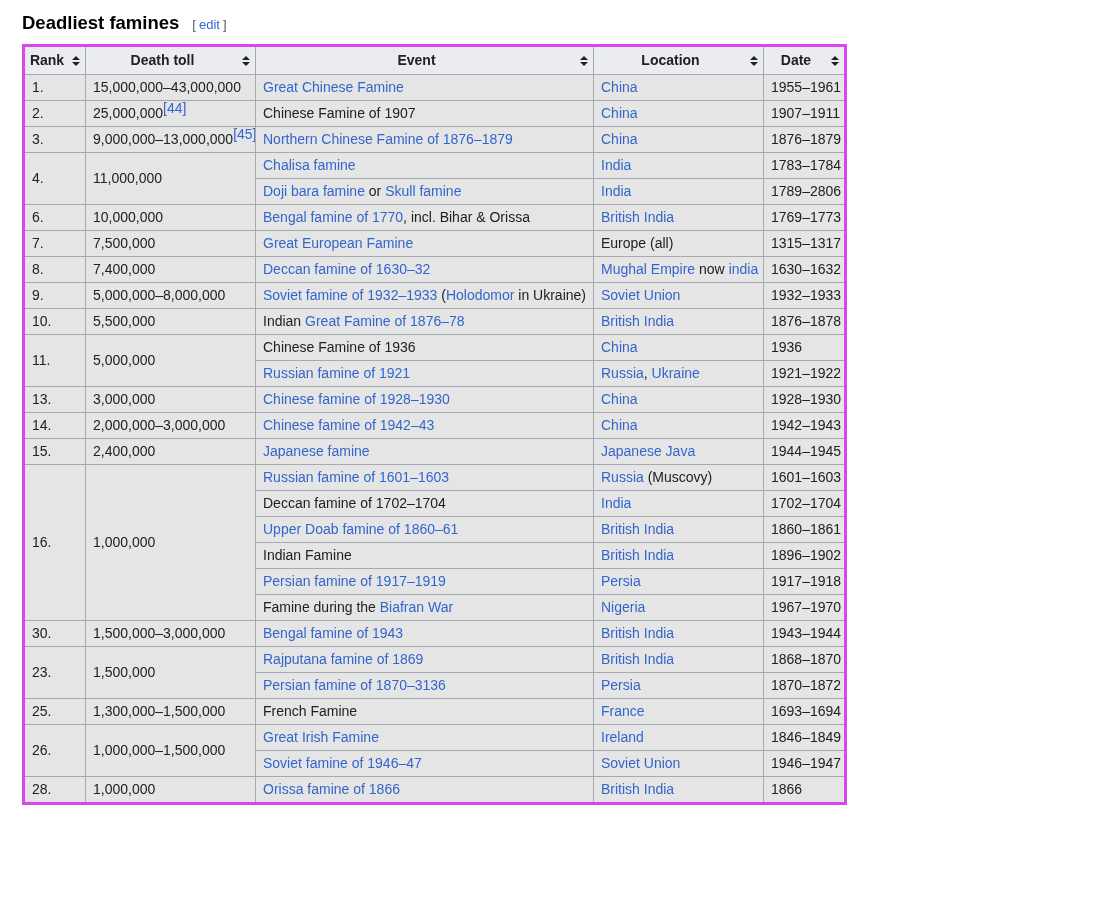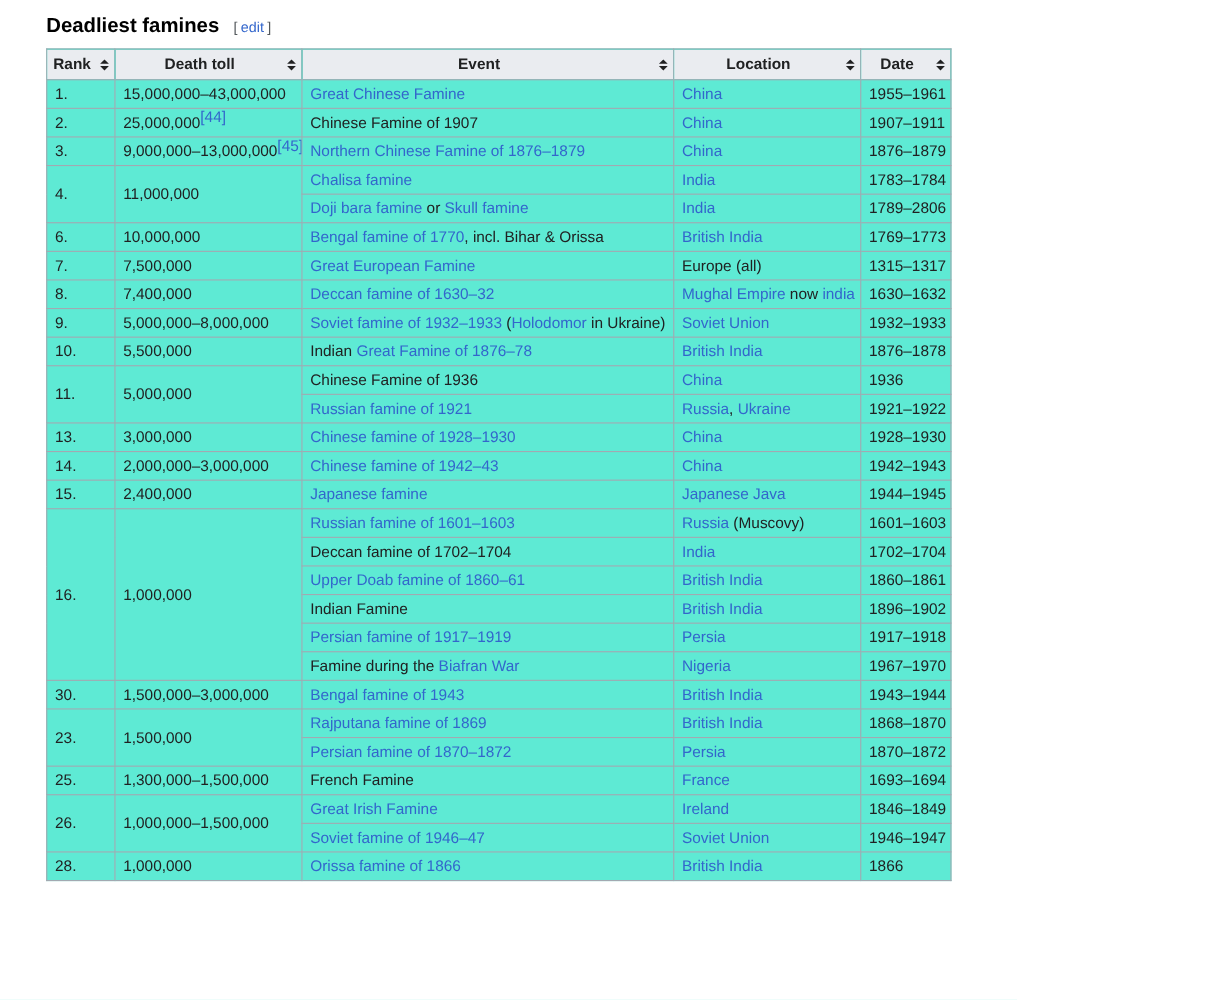--- a/index.html
+++ b/index.html
@@ -2,39 +2,39 @@
 <html><head>
 <meta charset="utf-8">
 <style>
   * { box-sizing: border-box; }
   html,body { margin:0; padding:0; }
   body {
     width:1114px; height:909px; background:#ffffff;
     font-family:"Liberation Sans","DejaVu Sans",sans-serif;
     font-size:14px; color:#202122; overflow:hidden;
   }
-  .page { padding:10px 0 0 22px;margin-left:20px; }
+  .page { padding:10px 0 0 22px; }
 
   
   .heading-row { margin:2px 0 10px 0; }
   .h-title { font-size:18.5px; font-weight:bold; color:#000; }
   .editsection { font-size:13px; margin-left:13px; }
   .editsection .bracket { color:#54595d; }
   .editsection a { margin:0 3px; }
 
   a { color:#3366cc; text-decoration:none; cursor:pointer; }
 
   
   .main-articles { font-style:italic; margin:0 0 11px 24px; color:#202122; }
   .note { font-style:italic; margin:0 0 14px 0; color:#202122; }
 
   
   table.wikitable {
     border-collapse:collapse; table-layout:fixed; width:822px;
-    background:#5eead4; border:1px solid #d946ef;
+    background:#e5e5e5; border:3px solid #d946ef;
   }
   col.c0{width:62px} col.c1{width:170px} col.c2{width:338px} col.c3{width:170px} col.c4{width:82px}
   th,td { border:1px solid #a2a9b1; line-height:17px; overflow:hidden; white-space:nowrap; }
   td { padding:4px 7px; vertical-align:middle; text-align:left; }
   th {
     background:#eaecf0; font-weight:bold; text-align:center;
     position:relative; padding:5px 20px 5px 4px; cursor:pointer;
   }
   .sort-icon { position:absolute; right:5px; top:50%; transform:translateY(-50%);
     display:inline-flex; flex-direction:column; align-items:center; gap:2px; }
@@ -228,21 +228,21 @@
           <td>1943–1944</td>
         </tr>
         <tr>
           <td rowspan="2">23.</td>
           <td rowspan="2"><span>1,500,000</span></td>
           <td><a>Rajputana famine of 1869</a></td>
           <td><a>British India</a></td>
           <td>1868–1870</td>
         </tr>
         <tr>
-          <td><a>Persian famine of 1870–1872</a></td>
+          <td><a>Persian famine of 1870–3136</a></td>
           <td><a>Persia</a></td>
           <td>1870–1872</td>
         </tr>
         <tr>
           <td rowspan="1">25.</td>
           <td rowspan="1"><span>1,300,000–1,500,000</span></td>
           <td><span>French Famine</span></td>
           <td><a>France</a></td>
           <td>1693–1694</td>
         </tr>

